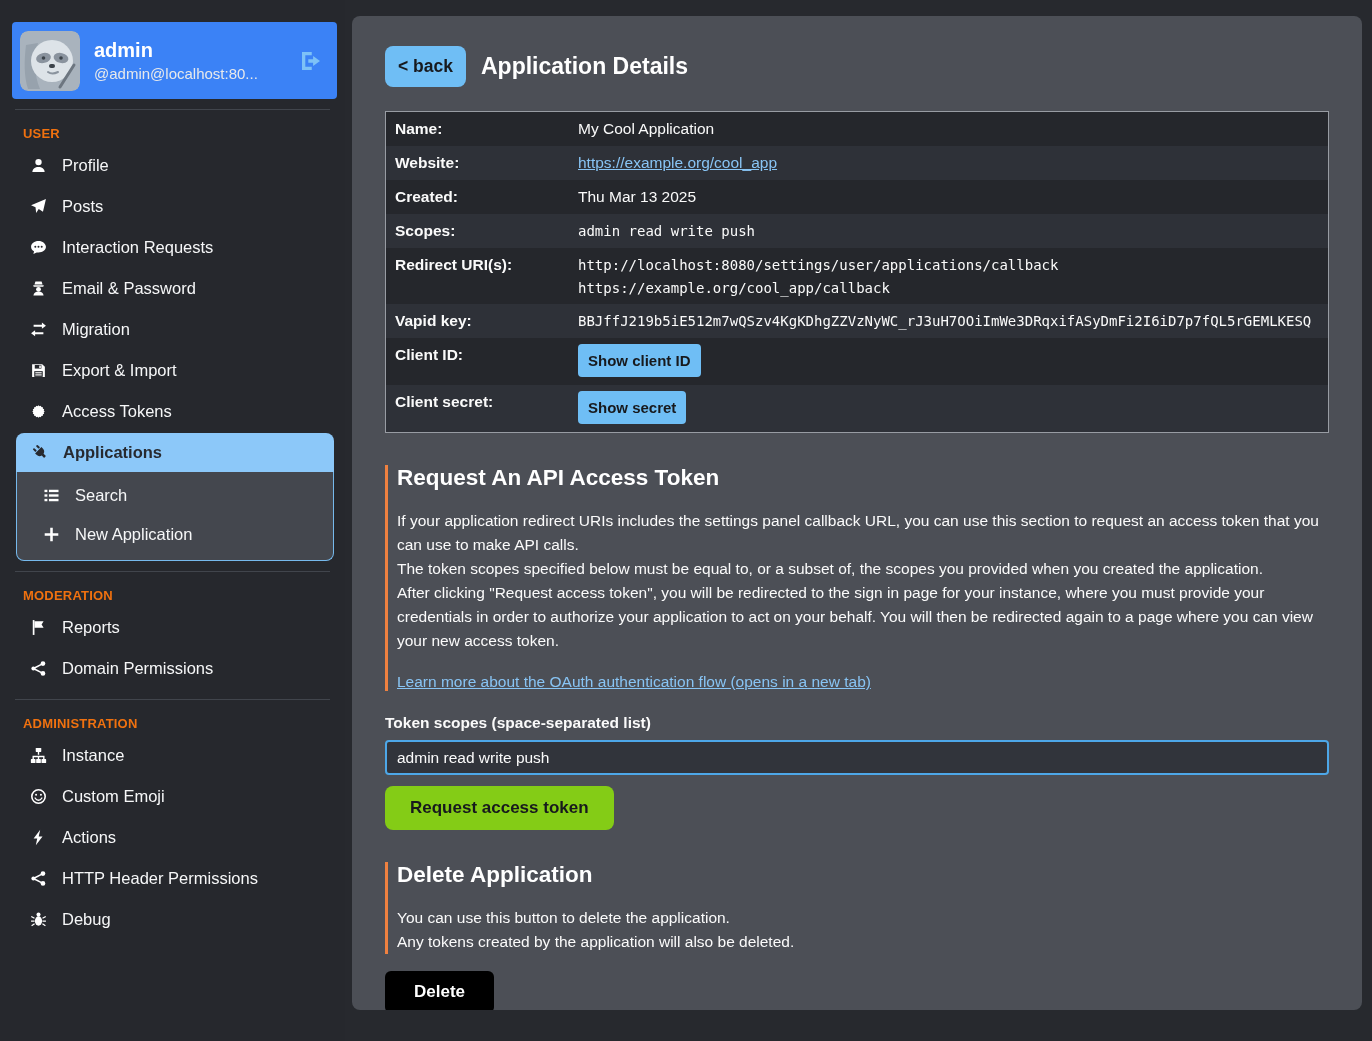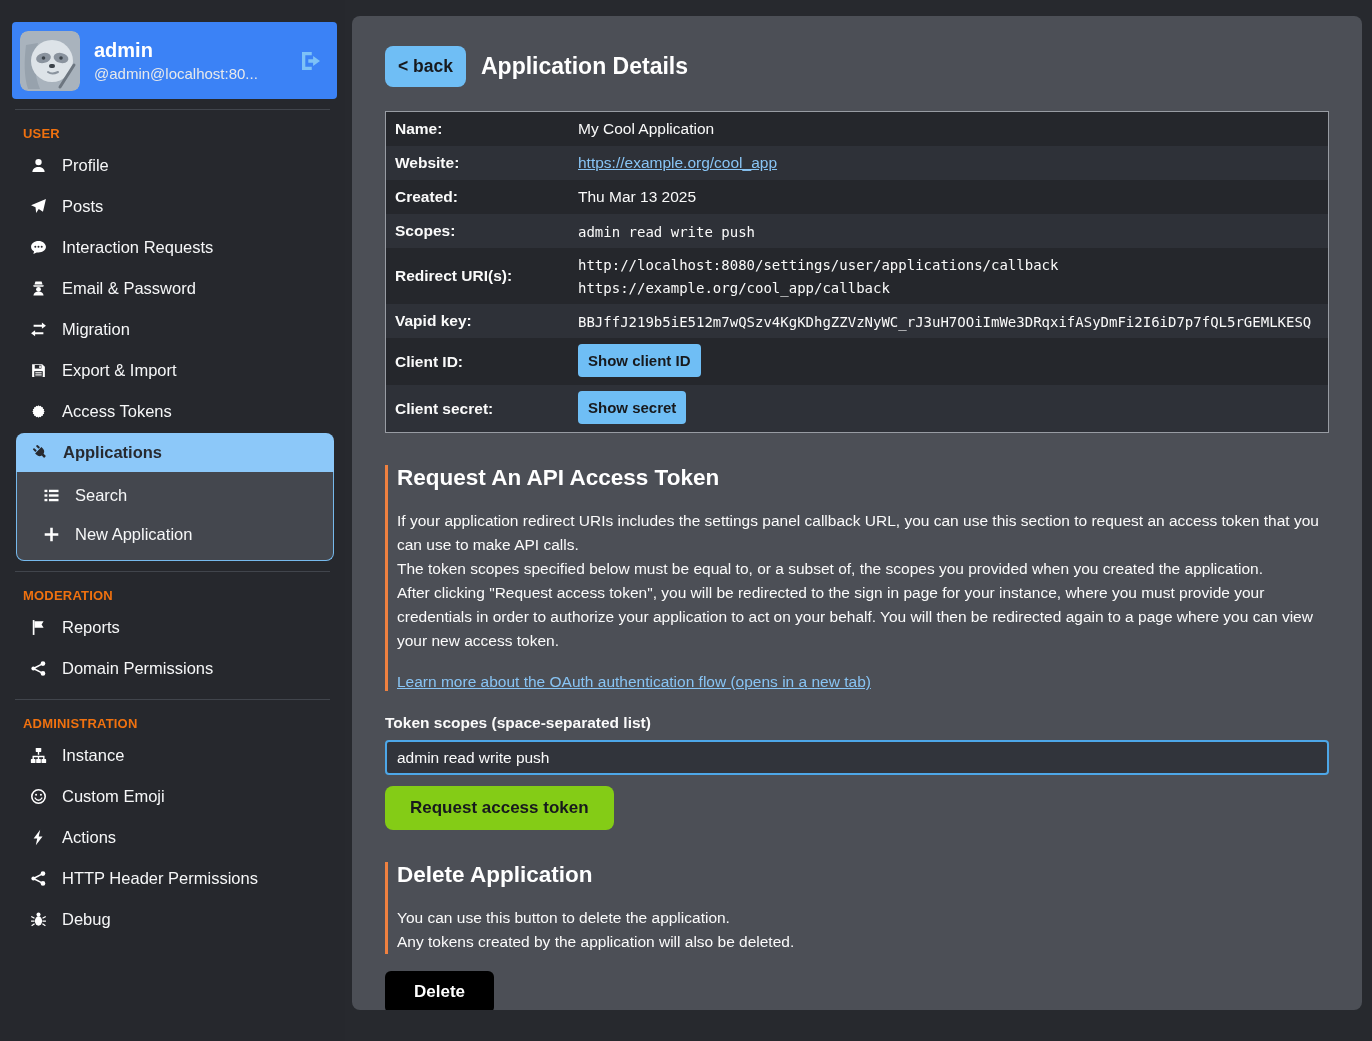--- a/index.html
+++ b/index.html
@@ -60,21 +60,21 @@
   }
   .title-row { display:flex; align-items:center; gap:15px; margin-bottom:24px; }
   .back-btn {
     background:#6fbef5; color:#17191d; font-weight:bold; font-size:17.5px;
     border:none; border-radius:8px; padding:10px 13px; cursor:pointer;
     font-family:inherit;
   }
   .page-title { font-size:23px; font-weight:bold; color:#ffffff; }
 
   .details-table { border:1px solid #989ca3; width:944px; }
-  .d-row { display:flex; align-items:center; }
+  .d-row { display:flex; align-items:flex-start; }
   .d-row:nth-child(odd)  { background:#25272c; }
   .d-row:nth-child(even) { background:#2e3138; }
   .d-label { width:192px; flex:none; font-weight:bold; font-size:15.5px; padding:8px 9px; }
   .d-value { flex:1; font-size:15.5px; padding:8px 9px 8px 0; }
   .d-value.mono { font-size:14px; padding-top:9px; }
   .d-link { color:#88c4f4; text-decoration:underline; cursor:pointer; }
   .mini-btn {
     background:#6fbef5; color:#17191d; font-weight:bold; font-size:15px;
     border:none; border-radius:4px; padding:8px 10px; cursor:pointer;
     font-family:inherit; margin-top:-2px;

